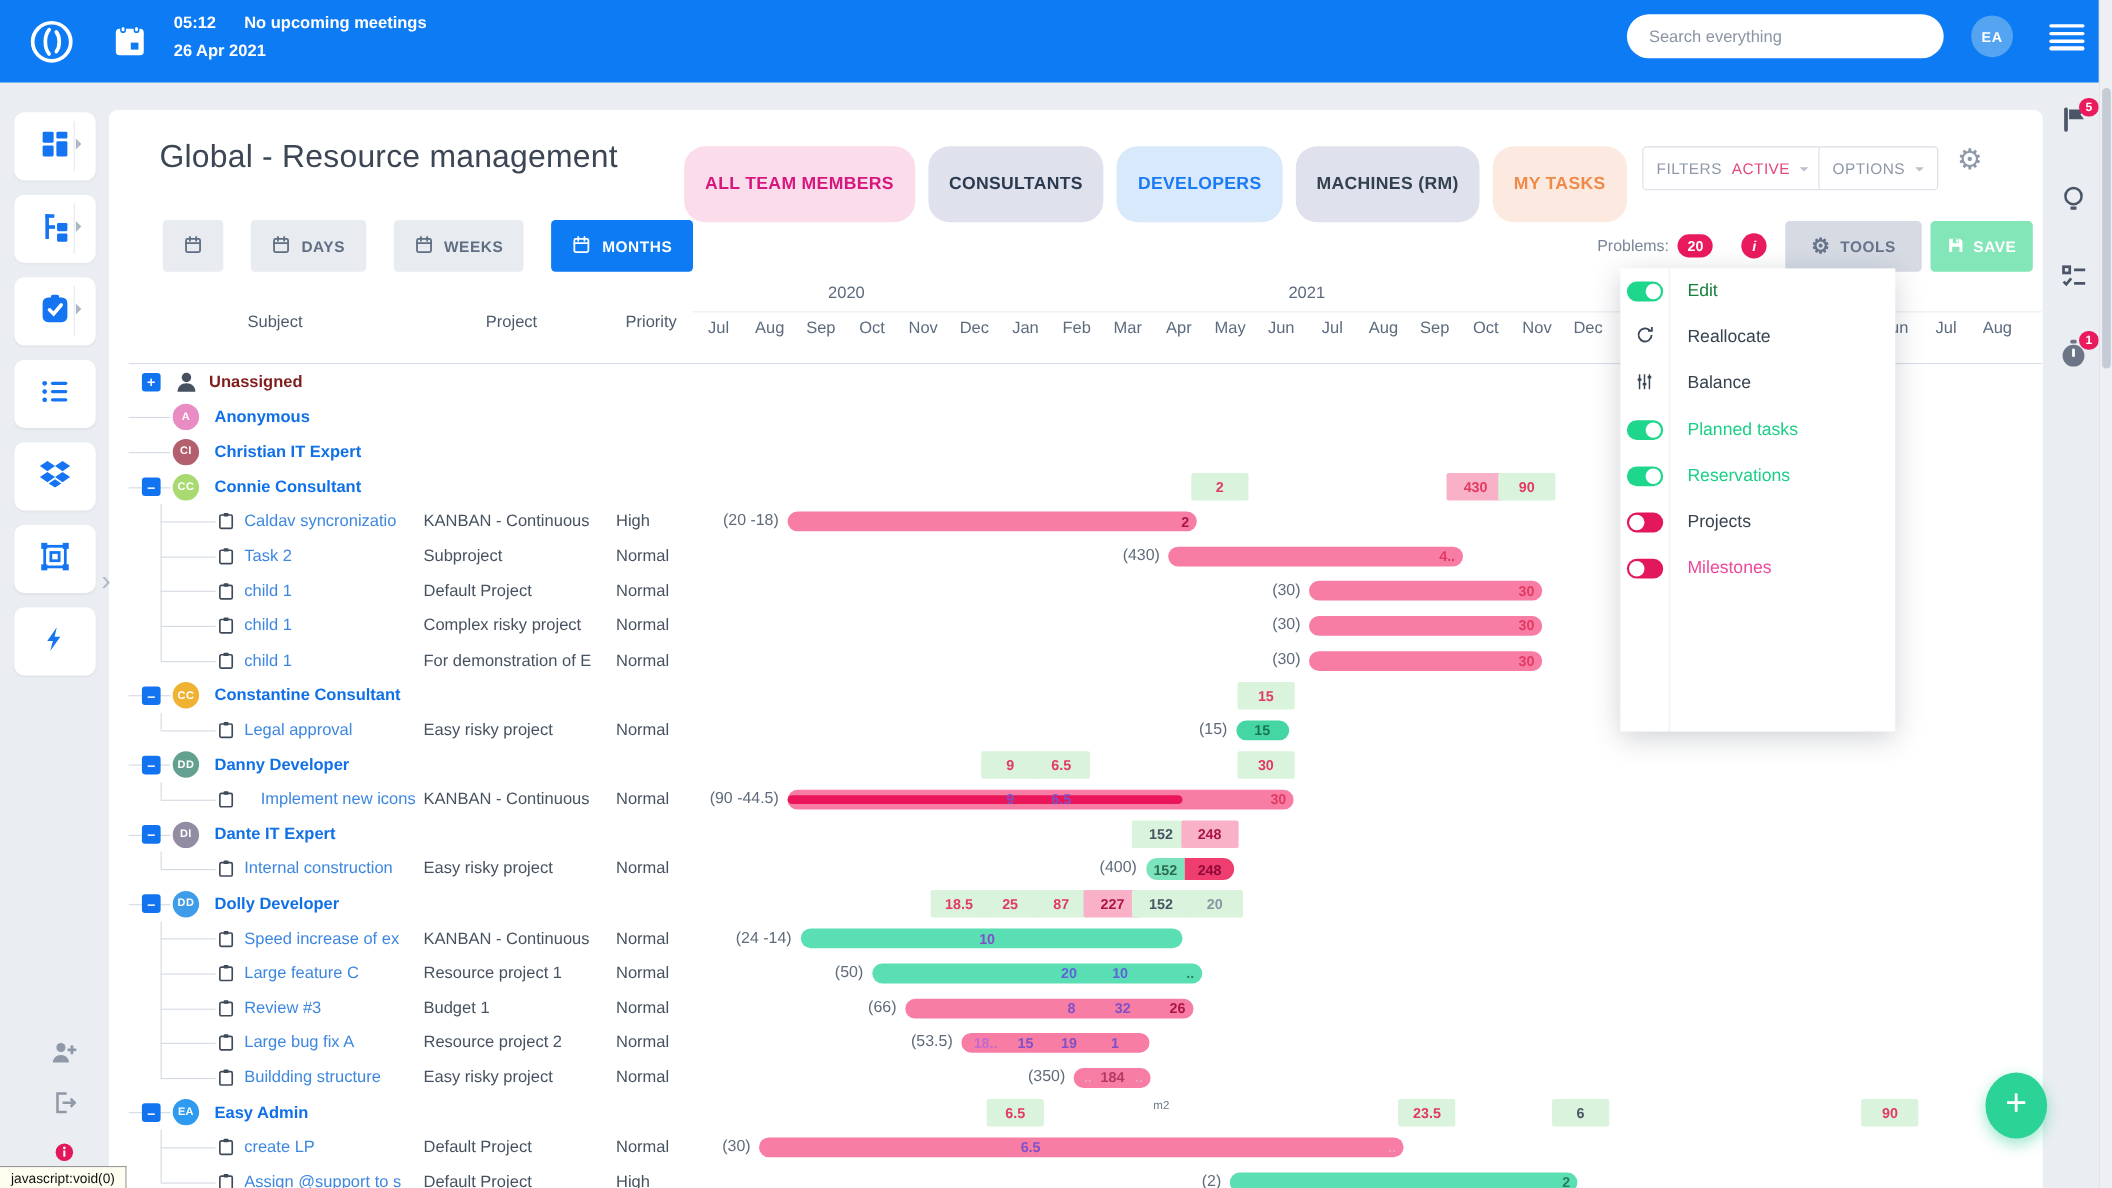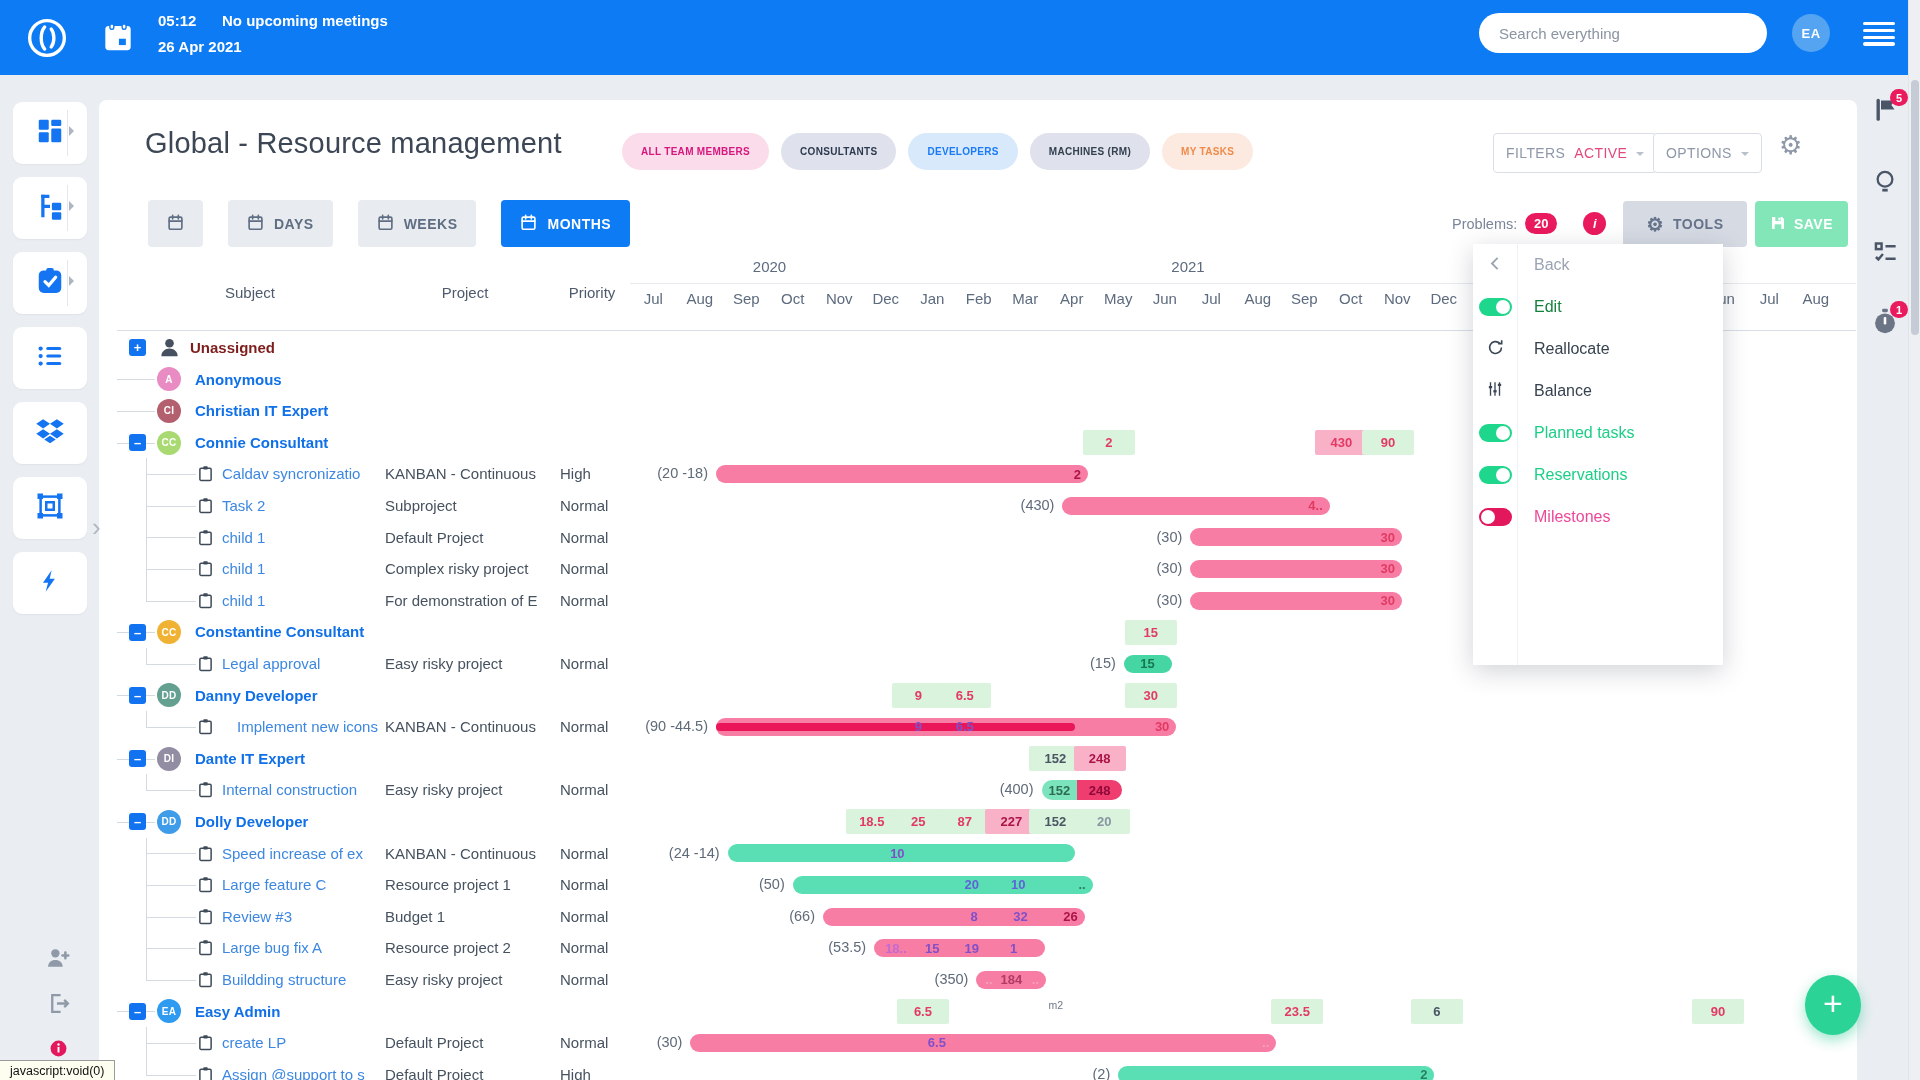--- a/index.html
+++ b/index.html
@@ -23,21 +23,21 @@
   .rail-sep{position:absolute;right:19px;top:8px;width:1px;height:46px;background:#e4e8ee;}
   .rail-bottom-icon{position:absolute;left:44px;width:28px;height:28px;display:flex;align-items:center;justify-content:center;cursor:pointer;}
   .rrail-icon{position:absolute;left:1870px;width:30px;height:30px;display:flex;align-items:center;justify-content:center;cursor:pointer;}
   .badge{position:absolute;min-width:13px;height:17px;padding:0 2.5px;background:#e91a5d;border-radius:9px;color:#fff;font-size:11px;font-weight:700;display:flex;align-items:center;justify-content:center;}
   .collapse-chevron{position:absolute;left:92px;top:512px;color:#b0b8c4;font-size:26px;cursor:pointer;z-index:45;}
 
   
   .panel{position:absolute;left:99px;top:100px;width:1758px;height:980px;background:#fff;border-radius:8px 8px 0 0;z-index:5;}
   .page-title{position:absolute;left:145px;top:127px;font-size:29px;color:#3c4654;font-weight:500;letter-spacing:.2px;z-index:10;}
   .pills{position:absolute;left:622px;top:133px;display:flex;gap:12px;z-index:10;}
-  .pill{height:37px;border-radius:19px;display:flex;align-items:center;padding:0 19px;font-size:10px;font-weight:700;letter-spacing:.3px;white-space:nowrap;cursor:pointer;}
+  .pill{height:37px;border-radius:19px;display:flex;align-items:center;padding:16px 19px;font-size:16px;font-weight:700;letter-spacing:.3px;white-space:nowrap;cursor:pointer;}
   .fbox{position:absolute;height:38px;border:1px solid #d9dee6;border-radius:4px;background:#fff;display:flex;align-items:center;font-size:14px;padding:0 12px;gap:9px;z-index:10;cursor:pointer;letter-spacing:.4px;}
   .caret-down{width:0;height:0;border:4.5px solid transparent;border-top-color:#b9c1cd;margin-top:5px;}
   .hdr-gear{position:absolute;left:1779px;top:130px;font-size:26px;color:#8e98a8;z-index:10;cursor:pointer;}
 
   
   .views{position:absolute;left:148px;top:200px;display:flex;gap:25px;z-index:10;}
   .vbtn{height:47px;border:none;border-radius:4px;background:#e8ebf0;color:#5f6e82;font-weight:700;font-size:14px;letter-spacing:.5px;display:flex;align-items:center;gap:10px;padding:0 19px;cursor:pointer;font-family:"Liberation Sans",sans-serif;}
   .vbtn.active{background:#0d7bf4;color:#fff;}
   .problems{position:absolute;left:1452px;top:212px;display:flex;align-items:center;gap:8px;z-index:10;font-size:14.5px;color:#7b8698;}
   .pb-badge{min-width:20px;height:21px;padding:0 6px;background:#e91a5d;border-radius:11px;color:#fff;font-size:13px;font-weight:700;display:flex;align-items:center;justify-content:center;}
@@ -726,28 +726,20 @@
         <div class="gbar" style="left: 1118.25px; top: 6.8px; width: 316.2px; background: rgb(90, 223, 180);">
           <span class="bar-end" style="color: rgb(39, 129, 93);">2</span>
         </div>
       </div>
       <div class="today" style="left: 1076.87px;"></div>
     </div>
 
   <div class="menu" id="toolsMenu">
       <div class="menu-item">
         <div class="mi-icon">
-          <span><svg width="17" height="17" viewBox="0 0 24 24" fill="none" stroke="#9aa4b2" stroke-width="2.6">
-              <path d="M15 4l-8 8 8 8"></path>
-            </svg></span>
-        </div>
-        <div class="mi-label" style="color: rgb(154, 164, 178);">Back</div>
-      </div>
-      <div class="menu-item">
-        <div class="mi-icon">
           <div class="toggle on">
             <div class="knob"></div>
           </div>
         </div>
         <div class="mi-label" style="color: #15803d;">Edit</div>
       </div>
       <div class="menu-item">
         <div class="mi-icon">
           <span><svg width="19" height="19" viewBox="0 0 24 24" fill="none" stroke="#3a4656" stroke-width="2.1">
               <path d="M19.5 12a7.5 7.5 0 1 1-2.2-5.3"></path>
@@ -784,20 +776,28 @@
           </div>
         </div>
         <div class="mi-label" style="color: rgb(28, 207, 135);">Reservations</div>
       </div>
       <div class="menu-item">
         <div class="mi-icon">
           <div class="toggle off">
             <div class="knob"></div>
           </div>
         </div>
+        <div class="mi-label" style="color: rgb(55, 66, 79);">Projects</div>
+      </div>
+      <div class="menu-item">
+        <div class="mi-icon">
+          <div class="toggle off">
+            <div class="knob"></div>
+          </div>
+        </div>
         <div class="mi-label" style="color: #ec4899;">Milestones</div>
       </div>
     </div>
 
   <div class="fab">+</div>
 
   <div class="statusbar">javascript:void(0)</div>
 
   <div class="scrollbar">
       <div class="scroll-thumb"></div>

